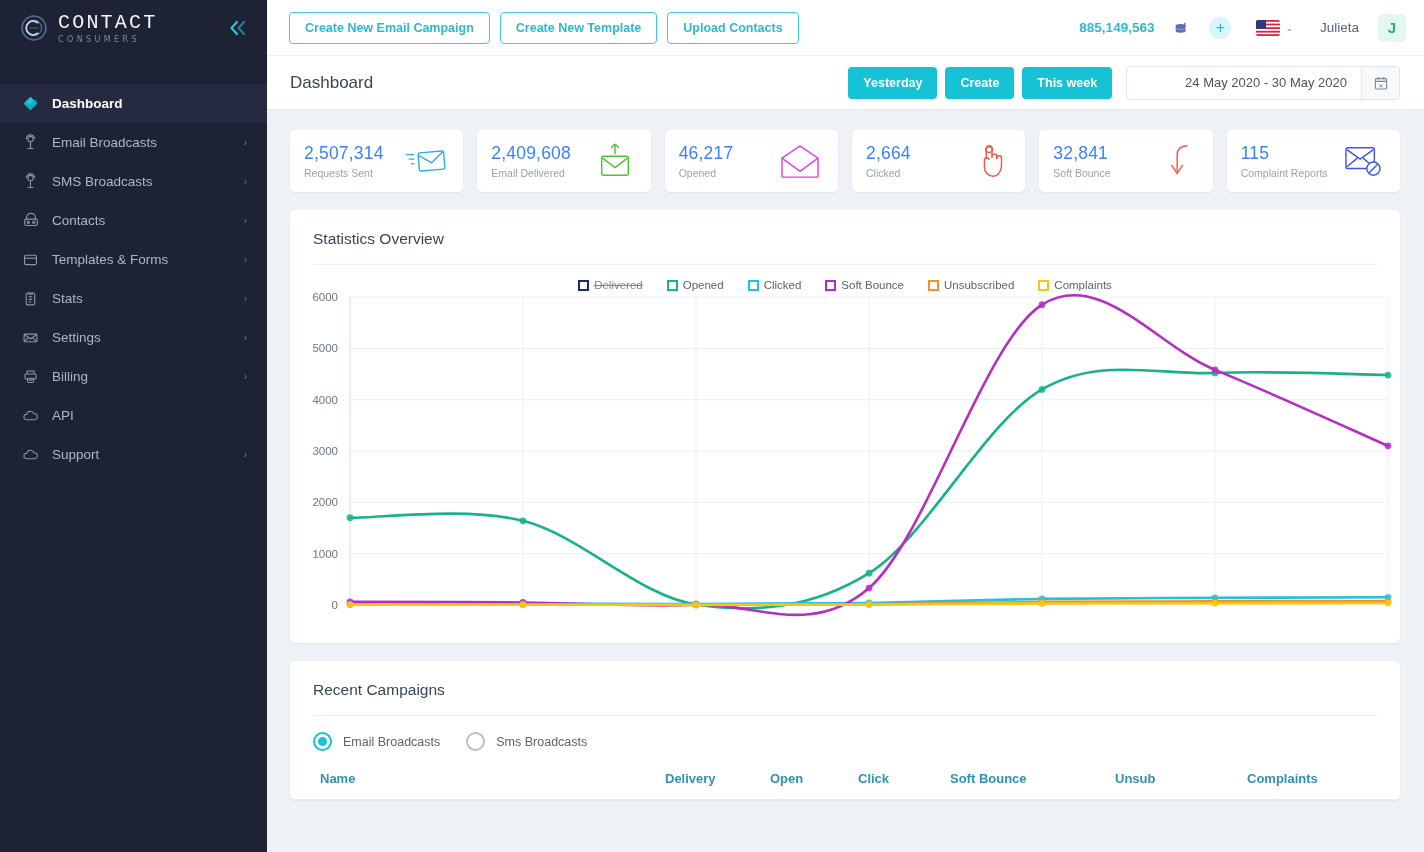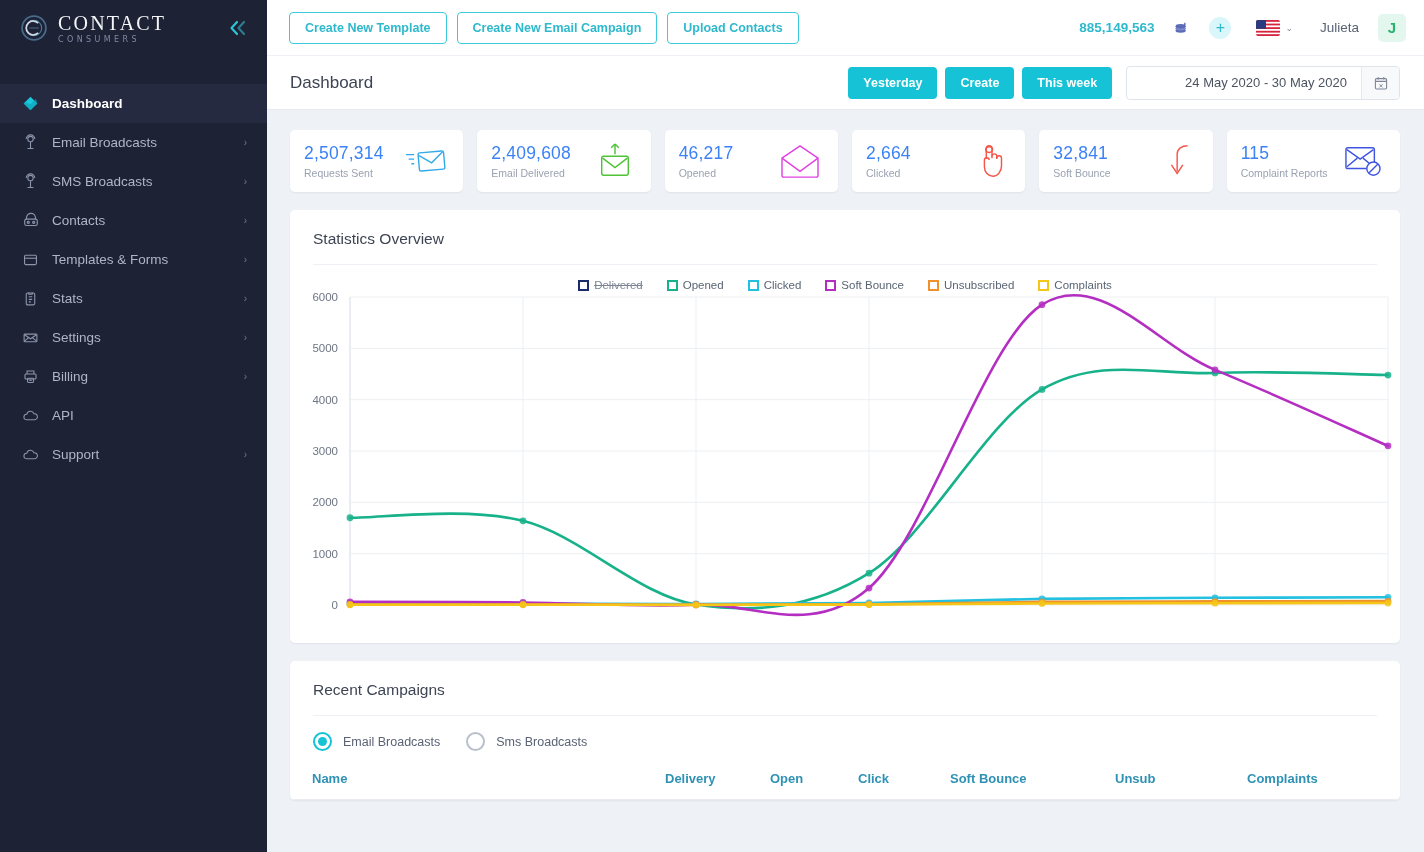--- a/index.html
+++ b/index.html
@@ -19,21 +19,21 @@
     position: relative;
   }
   .brand-row {
     height: 56px; display: flex; align-items: center;
     padding: 0 18px 0 20px; gap: 8px;
   }
   .logo-mark { width: 28px; height: 28px; flex: 0 0 28px; }
   .logo-text { display: flex; flex-direction: column; line-height: 1; margin-left: 2px; }
   .logo-main {
     font-size: 20px; letter-spacing: 2.2px; color: #f3f5f8;
-    font-weight: 400; font-family: Liberation Serif, serif;
+    font-weight: 400; font-family: Liberation Mono, monospace;
   }
   .logo-sub {
     font-size: 8px; letter-spacing: 3.4px; color: #7d8aa5;
     margin-top: 3px; font-family: "DejaVu Sans", sans-serif;
   }
   .collapse-btn {
     margin-left: auto; color: #2ec4d8; font-size: 22px;
     line-height: 1; cursor: pointer; letter-spacing: -3px;
     display: flex; align-items: center;
   }
@@ -157,21 +157,21 @@
     display: flex; align-items: center; justify-content: center; background: #fff;
   }
   .rdot.on { border-color: #16c3d6; }
   .rdot.on::after { content:""; width: 9px; height: 9px; border-radius: 50%; background: #16c3d6; }
   .radio-label { font-size: 12.5px; color: #5a6274; }
   .tbl { width: 100%; border-collapse: collapse; }
   .tbl th {
     text-align: left; font-size: 13px; color: #2f92b5; font-weight: 700;
     padding: 8px 0 13px 0; border-bottom: 1px solid #e9edf2;
   }
-  .tbl th:first-child { padding-left: 22px; }
+  .tbl th:first-child { padding-left: 30px; }
 </style>
 </head>
 <body>
 
 <div class="app">
 
   <aside class="sidebar">
     <div class="brand-row">
       <svg class="logo-mark" viewBox="0 0 40 40">
         <circle cx="20" cy="20" r="17" fill="none" stroke="#4a6a8a" stroke-width="2.5"></circle>
@@ -305,22 +305,22 @@
         <span class="nav-caret">›</span>
       </div>
 
     </nav>
   </aside>
 
   <div class="main">
 
     <div class="topbar">
       <div class="top-actions">
+        <button class="btn-outline">Create New Email Campaign</button>
         <button class="btn-outline">Create New Template</button>
-        <button class="btn-outline">Create New Email Campaign</button>
         <button class="btn-outline">Upload Contacts</button>
       </div>
       <div class="top-right">
         <span class="credits">885,149,563</span>
         <span class="coin-ico">
           <svg width="17" height="17" viewBox="0 0 20 20">
             <ellipse cx="9" cy="13.5" rx="6" ry="2.6" fill="#5b6bb5"></ellipse>
             <ellipse cx="9" cy="11" rx="6" ry="2.6" fill="#7b88cc"></ellipse>
             <ellipse cx="9" cy="8.5" rx="6" ry="2.6" fill="#5b6bb5"></ellipse>
             <path d="M13 4.5l1.6 1.3-1.6 1.3" fill="none" stroke="#5b6bb5" stroke-width="1.2"></path>

